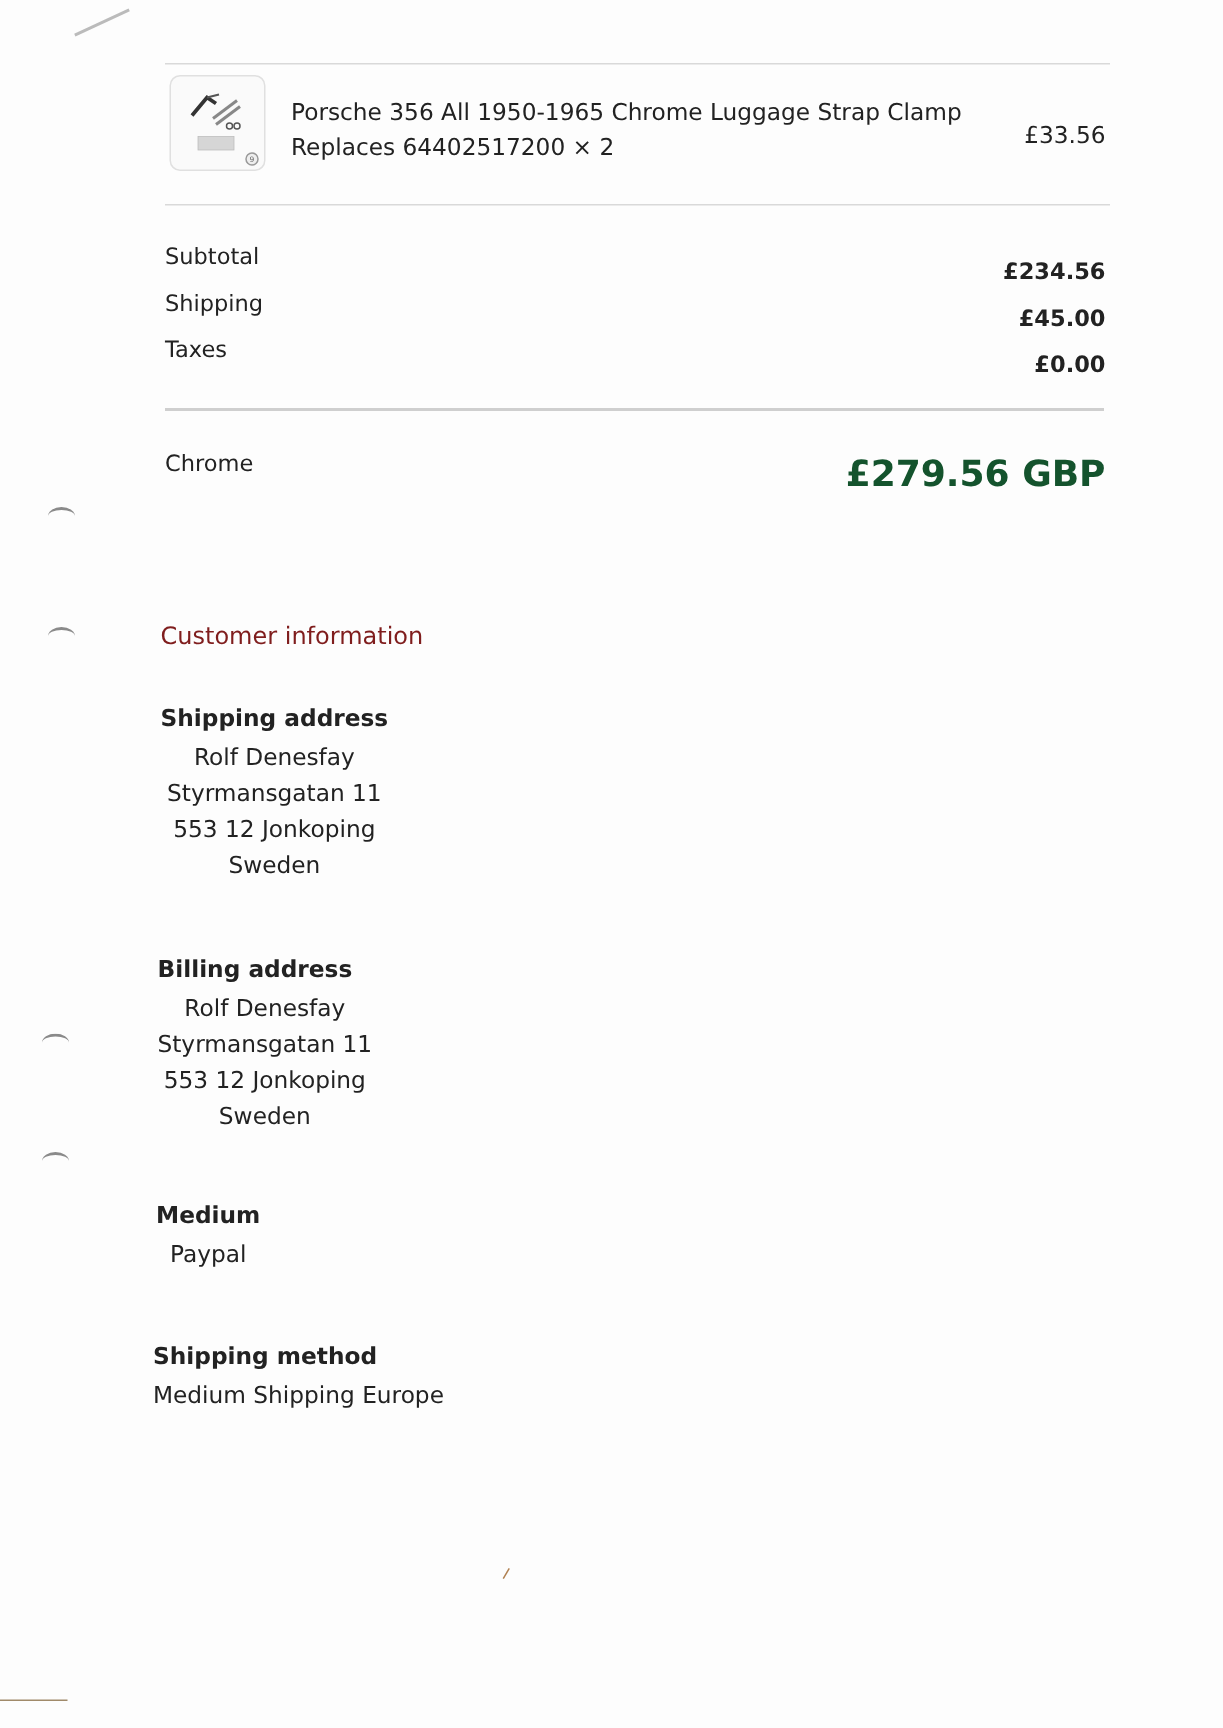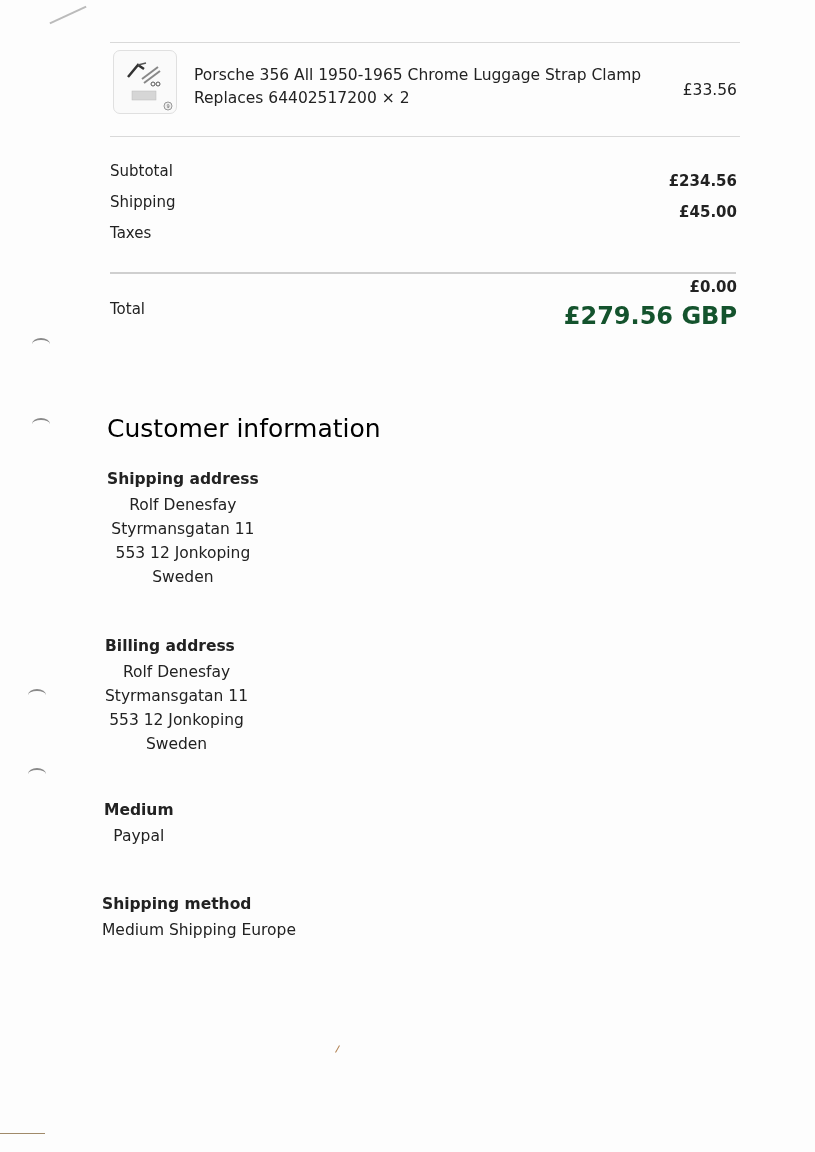--- a/index.html
+++ b/index.html
@@ -15,21 +15,21 @@
     .thumb {
       position: absolute; left: 113px; top: 50px; width: 62px; height: 62px;
       border: 1px solid #e0e0e0; border-radius: 7px; background: #fafafa;
     }
     .item-title { position: absolute; left: 194px; top: 64px; font-size: 15.5px; line-height: 23px; color: #222; }
     .item-price { position: absolute; right: 78px; top: 81px; font-size: 15.5px; color: #222; }
     .sum-label { position: absolute; left: 110px; font-size: 15px; color: #222; }
     .sum-val { position: absolute; right: 78px; font-size: 15px; font-weight: bold; color: #222; }
     .total-label { position: absolute; left: 110px; top: 300px; font-size: 15px; color: #222; }
     .total-val { position: absolute; right: 78px; top: 302px; font-size: 24px; font-weight: bold; color: #14532d; margin-left: 45px; }
-    .h-section { position: absolute; left: 107px; top: 414px; font-size: 25px; color: #000000; }
+    .h-section { position: absolute; left: 107px; top: 414px; font-size: 16px; color: #7f1d1d; }
     .block { position: absolute; left: 106px; }
     .block .h { font-size: 15.5px; font-weight: bold; margin-bottom: 5px; color: #222; }
     .block .line { font-size: 15.5px; line-height: 24px; color: #222; text-align: center; }
   </style>
 </head>
 <body>
 
 <div class="abs" style="left:48px;top:14px;width:40px;height:2px;background:#bbb;transform:rotate(-25deg);"></div>
 <div class="punch" style="left:32px;top:338px;"></div>
 <div class="punch" style="left:32px;top:418px;"></div>
@@ -61,26 +61,26 @@
 </div>
 
 <div class="divider" style="left:110px;top:136px;width:630px;"></div>
 
 <div>
   <div class="sum-label" style="top:162px;">Subtotal</div>
   <div class="sum-val" style="top:172px;">£234.56</div>
   <div class="sum-label" style="top:193px;">Shipping</div>
   <div class="sum-val" style="top:203px;">£45.00</div>
   <div class="sum-label" style="top:224px;">Taxes</div>
-  <div class="sum-val" style="top:234px;margin-top:44px;">£0.00</div>
+  <div class="sum-val" style="top:234px;">£0.00</div>
 </div>
 
 <div class="divider" style="left:110px;top:272px;width:626px;height:2px;background:#cfcfcf;"></div>
 
-<div class="total-label">Total</div>
+<div class="total-label">Chrome</div>
 <div class="total-val">£279.56 GBP</div>
 
 <div class="h-section">Customer information</div>
 
 <div class="block" style="top:470px;left:107px;">
   <div class="h">Shipping address</div>
   <div class="line">Rolf Denesfay</div>
   <div class="line">Styrmansgatan 11</div>
   <div class="line">553 12 Jonkoping</div>
   <div class="line">Sweden</div>

